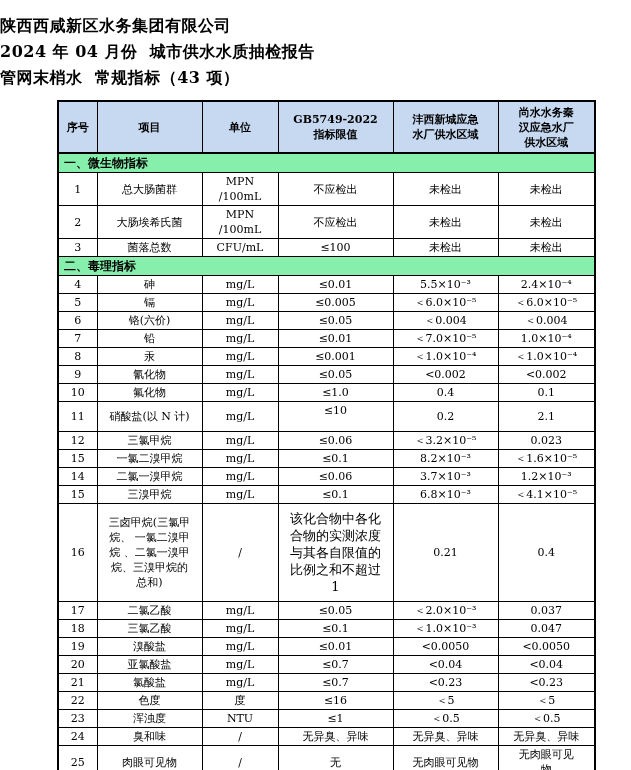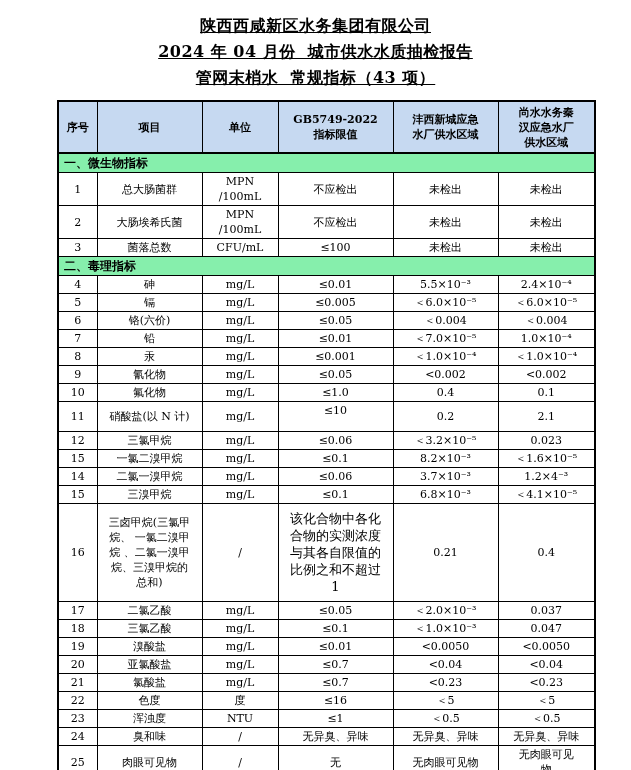--- a/index.html
+++ b/index.html
@@ -2,21 +2,21 @@
 <html style="--header-bg: #c6d9f1; --border: #000000;"><head>
 <meta charset="utf-8">
 <style>
   html,body{margin:0;padding:0;background:#ffffff;}
   body{
     width:631px;height:770px;overflow:hidden;color:#000;
     font-family:"DejaVu Serif","Liberation Serif",serif;
     -webkit-font-smoothing:antialiased;
   }
   .page{padding-top:13px;}
-  .titles{text-align:center;text-decoration:underline;}
+  .titles{text-align:left;}
   .title{
     font-weight:bold;font-size:16px;line-height:26px;
     white-space:pre-wrap;letter-spacing:0.5px;
   }
   table.report{
     border-collapse:collapse;table-layout:fixed;
     width:537px;margin:9px 0 0 57px;
     border:2px solid var(--border,#000);
   }
   th,td{
@@ -188,21 +188,21 @@
           <td>≤0.1</td>
           <td>8.2×10⁻³</td>
           <td>＜1.6×10⁻⁵</td>
         </tr>
         <tr data-row-id="14">
           <td>14</td>
           <td>二氯一溴甲烷</td>
           <td>mg/L</td>
           <td>≤0.06</td>
           <td>3.7×10⁻³</td>
-          <td>1.2×4⁻³</td>
+          <td>1.2×10⁻³</td>
         </tr>
         <tr data-row-id="15">
           <td>15</td>
           <td>三溴甲烷</td>
           <td>mg/L</td>
           <td>≤0.1</td>
           <td>6.8×10⁻³</td>
           <td>＜4.1×10⁻⁵</td>
         </tr>
         <tr data-row-id="16">

